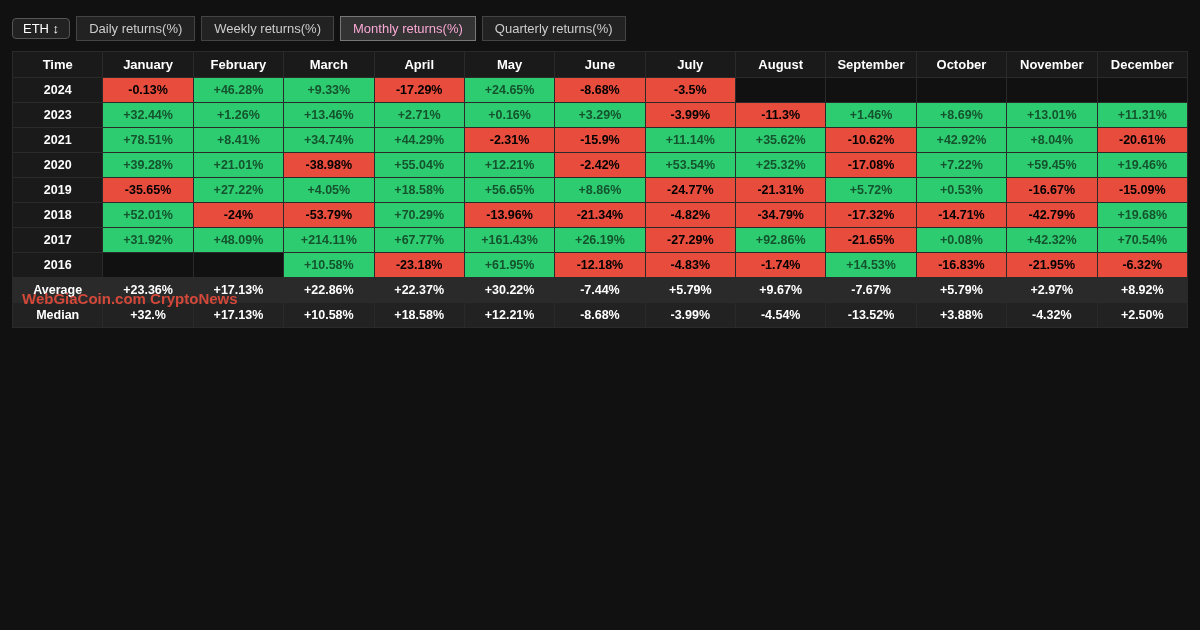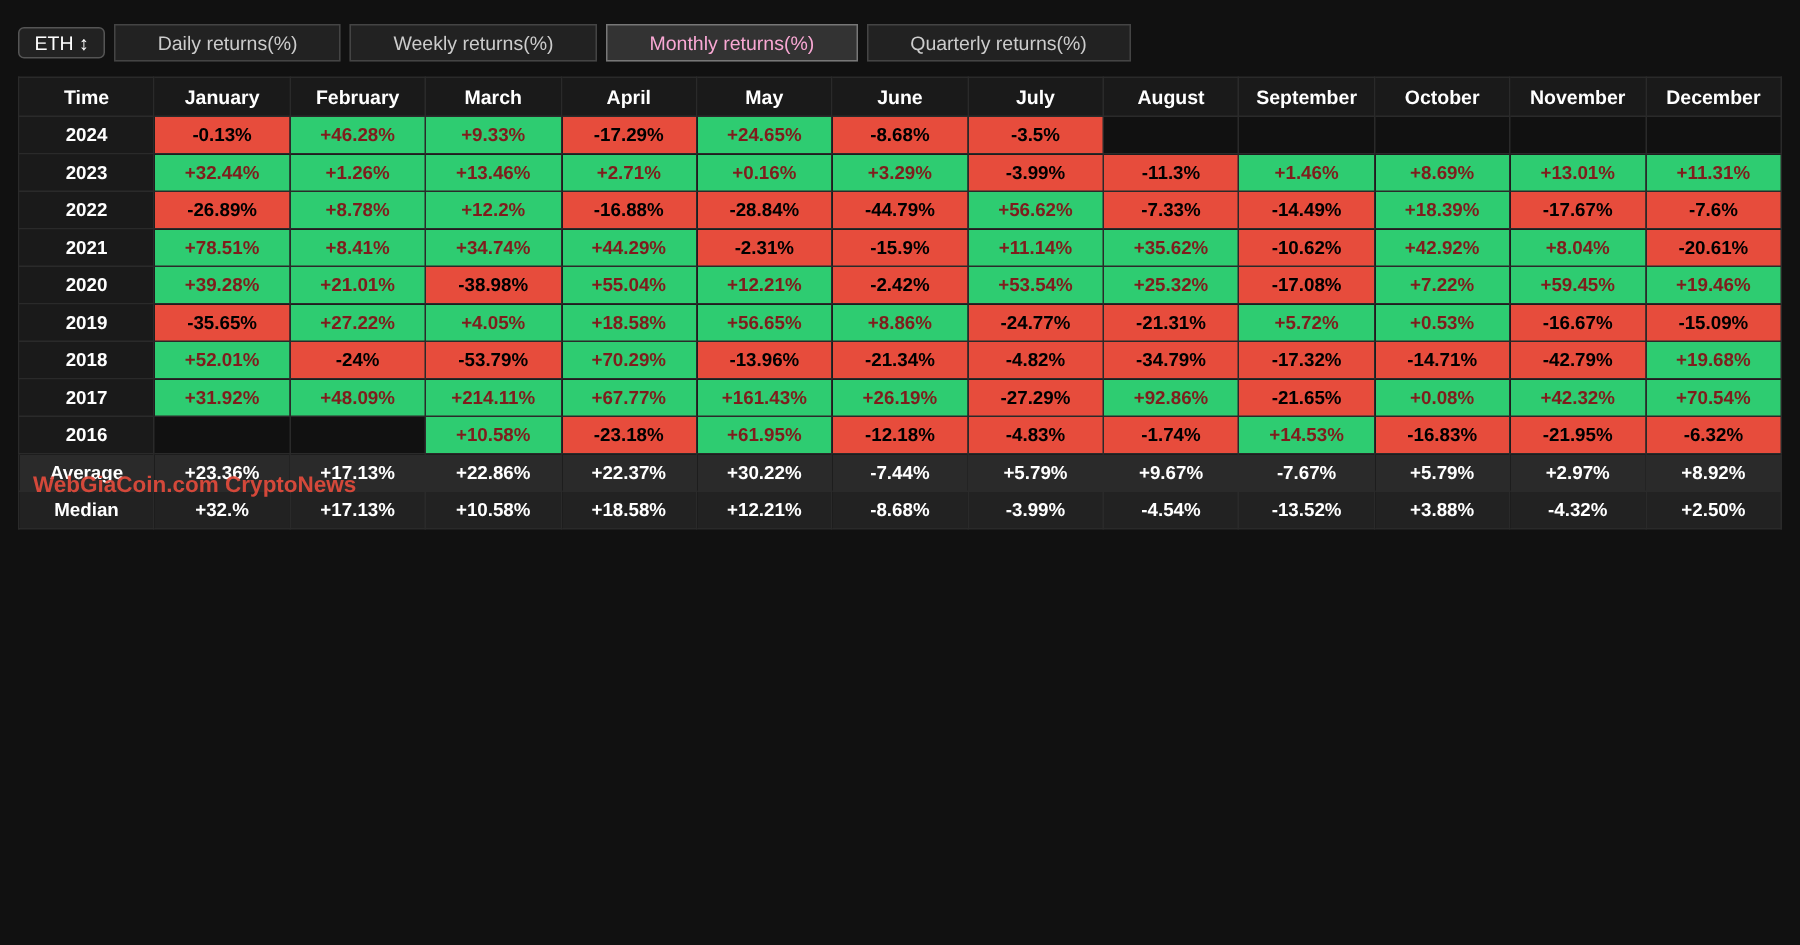--- a/index.html
+++ b/index.html
@@ -33,21 +33,21 @@
       color: #fff;
       padding: 2px 10px;
       border-radius: 4px;
       font-size: 13px;
       cursor: pointer;
     }
     .tab-btn {
       background: #222;
       border: 1px solid #444;
       color: #ccc;
-      padding: 4px 28px;
+      padding: 4px 12px;
       border-radius: 0;
       font-size: 13px;
       cursor: pointer;
     }
     .tab-btn.active {
       background: #333;
       color: #f9a8d4;
       border-color: #777;
     }
     table {
@@ -71,21 +71,21 @@
       font-weight: bold;
     }
     td.row-label {
       background: #1a1a1a;
       color: #fff;
       font-weight: bold;
       margin-left: 20px;
     }
     td.positive {
       background: #2ecc71;
-      color: #7f1d1d;
+      color: #14532d;
     }
     td.negative {
       background: #e74c3c;
       color: #000;
     }
     td.empty {
       background: #111;
     }
     tr.average-row td {
       background: #2a2a2a;
@@ -174,35 +174,20 @@
             <td class="positive">+0.16%</td>
             <td class="positive">+3.29%</td>
             <td class="negative">-3.99%</td>
             <td class="negative">-11.3%</td>
             <td class="positive">+1.46%</td>
             <td class="positive">+8.69%</td>
             <td class="positive">+13.01%</td>
             <td class="positive">+11.31%</td>
           </tr>
           <tr>
-            <td class="row-label">2022</td>
-            <td class="negative">-26.89%</td>
-            <td class="positive">+8.78%</td>
-            <td class="positive">+12.2%</td>
-            <td class="negative">-16.88%</td>
-            <td class="negative">-28.84%</td>
-            <td class="negative">-44.79%</td>
-            <td class="positive">+56.62%</td>
-            <td class="negative">-7.33%</td>
-            <td class="negative">-14.49%</td>
-            <td class="positive">+18.39%</td>
-            <td class="negative">-17.67%</td>
-            <td class="negative">-7.6%</td>
-          </tr>
-          <tr>
             <td class="row-label">2021</td>
             <td class="positive">+78.51%</td>
             <td class="positive">+8.41%</td>
             <td class="positive">+34.74%</td>
             <td class="positive">+44.29%</td>
             <td class="negative">-2.31%</td>
             <td class="negative">-15.9%</td>
             <td class="positive">+11.14%</td>
             <td class="positive">+35.62%</td>
             <td class="negative">-10.62%</td>

